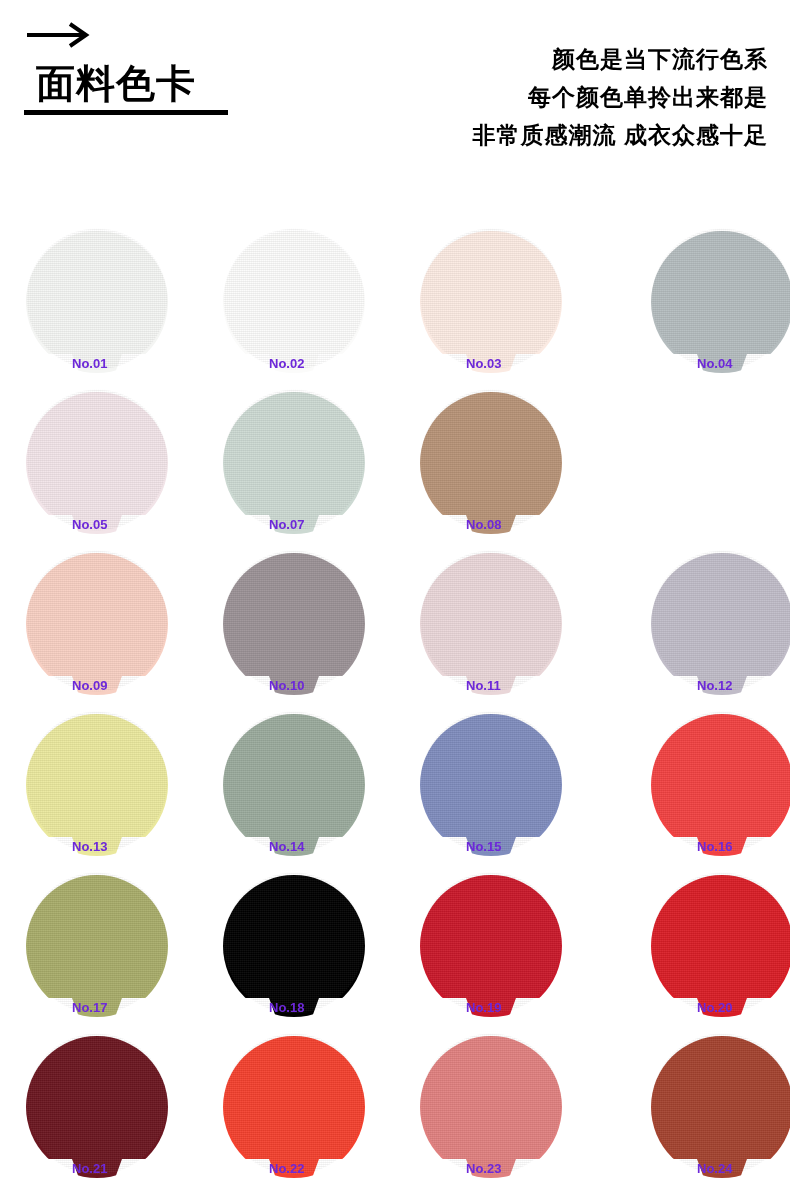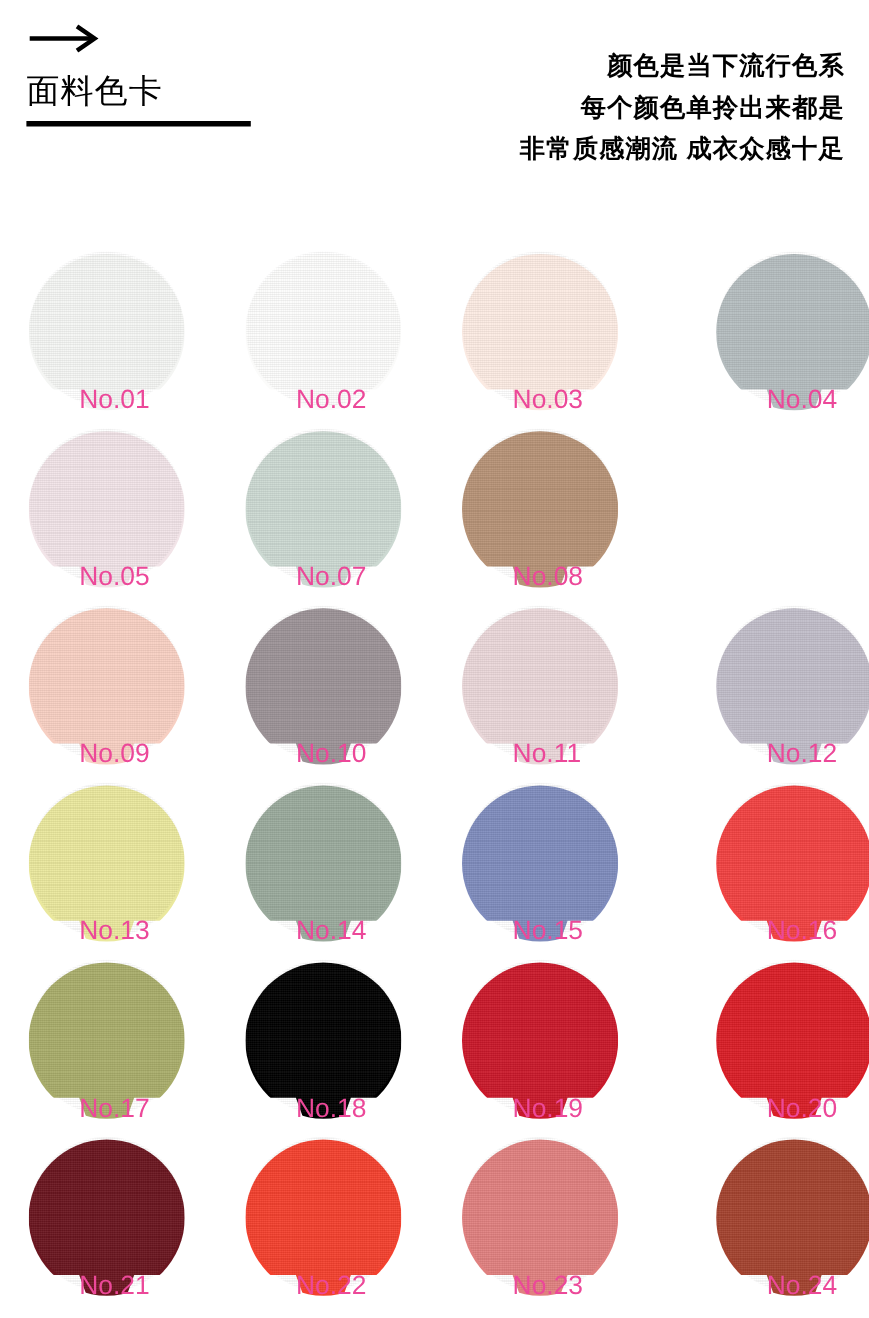--- a/index.html
+++ b/index.html
@@ -34,26 +34,27 @@
 
   .arrow-icon {
     display: block;
     width: 64px;
     height: 26px;
     margin-left: 2px;
   }
 
   .title-text {
     display: block;
-    font-size: 30px;
-    font-weight: normal;
+    font-size: 39px;
+    font-weight: bold;
     letter-spacing: 1px;
     line-height: 48px;
     margin-top: 12px;
     white-space: nowrap;
+    margin-left: 12px;
   }
 
   .title-rule {
     display: block;
     width: 204px;
     height: 5px;
     background: #000000;
     margin-top: 2px;
   }
 
@@ -126,23 +127,23 @@
       repeating-linear-gradient(0deg, rgba(0,0,0,.16) 0px, rgba(0,0,0,.16) 1px, rgba(255,255,255,.14) 1px, rgba(255,255,255,.14) 2px),
       repeating-linear-gradient(90deg, rgba(0,0,0,.08) 0px, rgba(0,0,0,.08) 1px, rgba(255,255,255,.10) 1px, rgba(255,255,255,.10) 2px);
     -webkit-mask-image: radial-gradient(circle 71px at 71px 71px, #000 98%, transparent 100%);
     mask-image: radial-gradient(circle 71px at 71px 71px, #000 98%, transparent 100%);
   }
 
   .swatch-label {
     position: absolute;
     left: 46px;
     bottom: 2px;
-    font-size: 24px;
-    font-weight: normal;
-    color: #ec4899;
+    font-size: 13px;
+    font-weight: bold;
+    color: #6d28d9;
     line-height: 20px;
     white-space: nowrap;
     letter-spacing: 0px;
   }
 </style>
 </head>
 <body>
 
 <div class="header">
 

